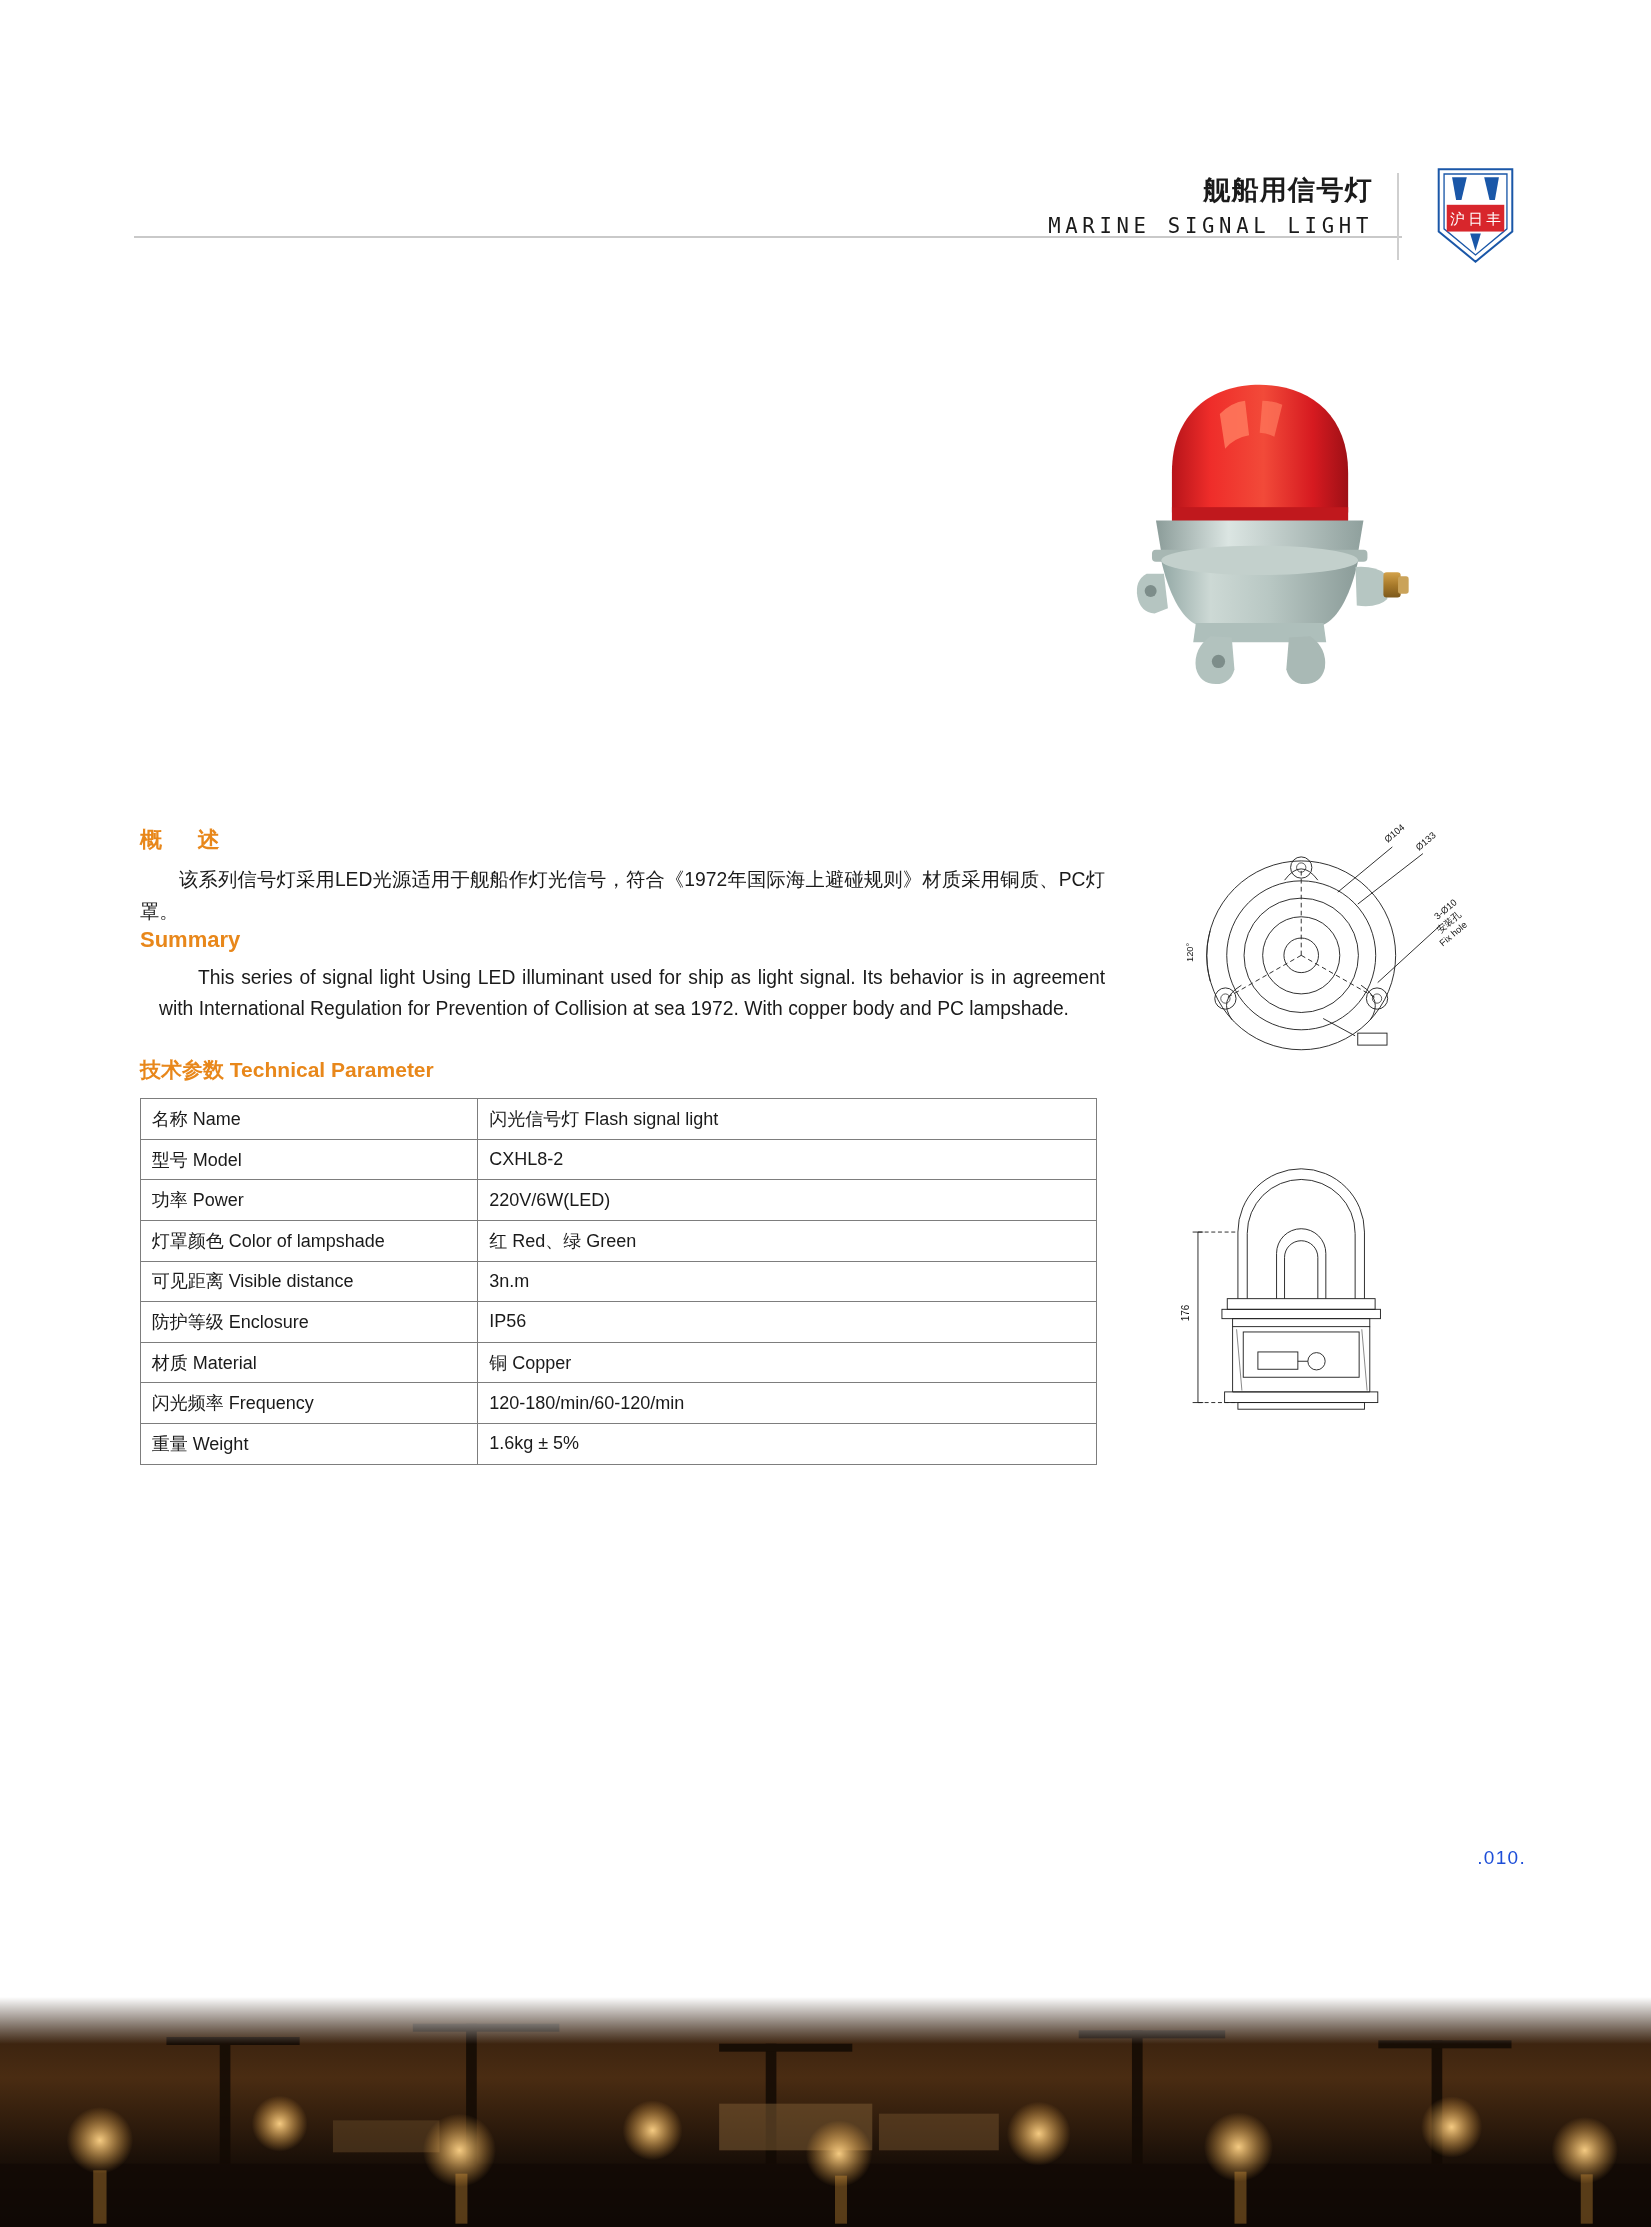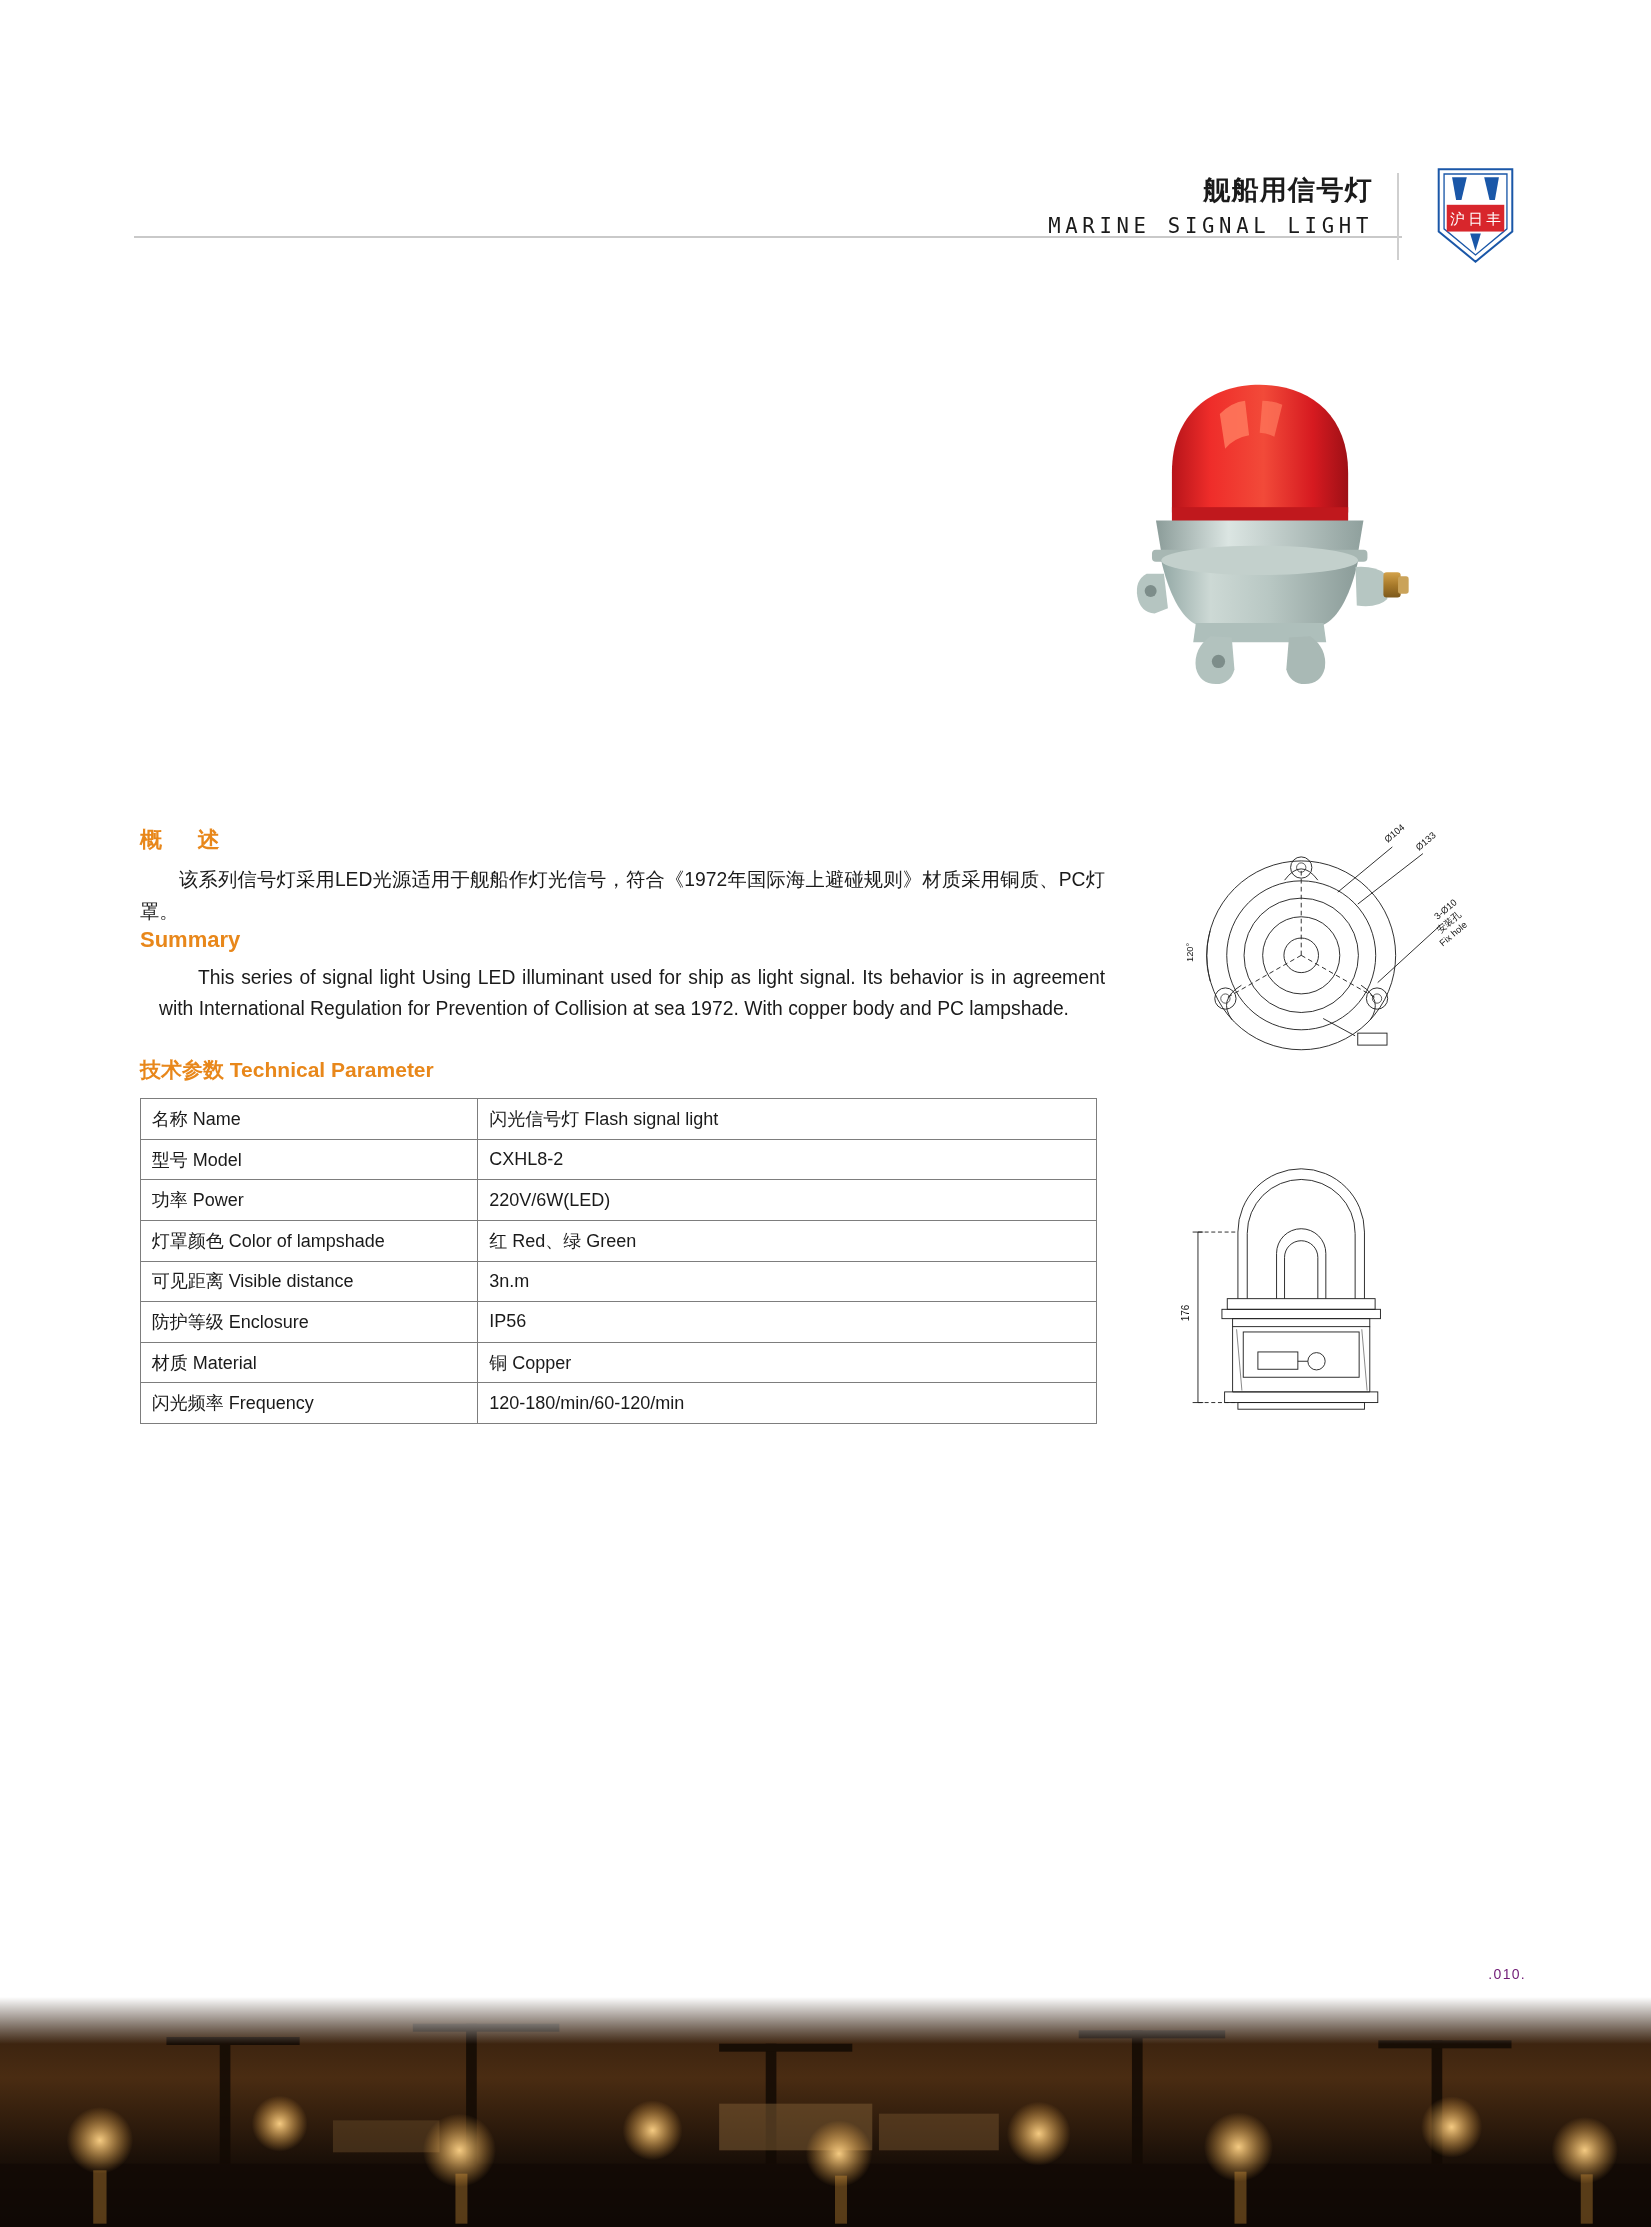--- a/index.html
+++ b/index.html
@@ -47,21 +47,21 @@
     padding:7.3px 10.7px;height:25px;
   }
   table.spec td.k{width:326px;margin-left:10px;}
   table.spec td.v{width:619px;}
 
   
   .drawing-top{position:absolute;left:1158px;top:819px;width:333px;height:266px;}
   .drawing-bottom{position:absolute;left:1158px;top:1132px;width:333px;height:320px;}
 
   
-  .page-no{position:absolute;right:126px;top:1966px;font-size:14px;color:#701a75;letter-spacing:1.3px;}
+  .page-no{position:absolute;right:126px;top:1847px;font-size:19px;color:#1d4ed8;letter-spacing:1.3px;}
 
   
   .footer{position:absolute;left:0;bottom:0;width:1652px;height:230px;overflow:hidden;}
   .footer-bg{position:absolute;inset:0;background:#0a0604;}
   .footer-fade{position:absolute;left:0;top:0;width:100%;height:47px;
     background:linear-gradient(to bottom,#ffffff 0%,rgba(255,255,255,0.0) 100%);}
 </style>
 </head>
 <body>
 
@@ -185,20 +185,24 @@
           <td class="v">IP56</td>
         </tr>
         <tr>
           <td class="k">材质 Material</td>
           <td class="v">铜 Copper</td>
         </tr>
         <tr>
           <td class="k">闪光频率 Frequency</td>
           <td class="v">120-180/min/60-120/min</td>
         </tr>
+        <tr>
+          <td class="k">重量 Weight</td>
+          <td class="v">1.6kg ± 5%</td>
+        </tr>
       </tbody>
     </table>
   </div>
 
   <div class="drawing-top">
     <svg width="333" height="266" viewBox="0 0 500 400">
       <g stroke="#222" fill="none" stroke-width="1.4">
         <circle cx="215" cy="205" r="142"></circle>
         <circle cx="215" cy="205" r="112"></circle>
         <circle cx="215" cy="205" r="86"></circle>

